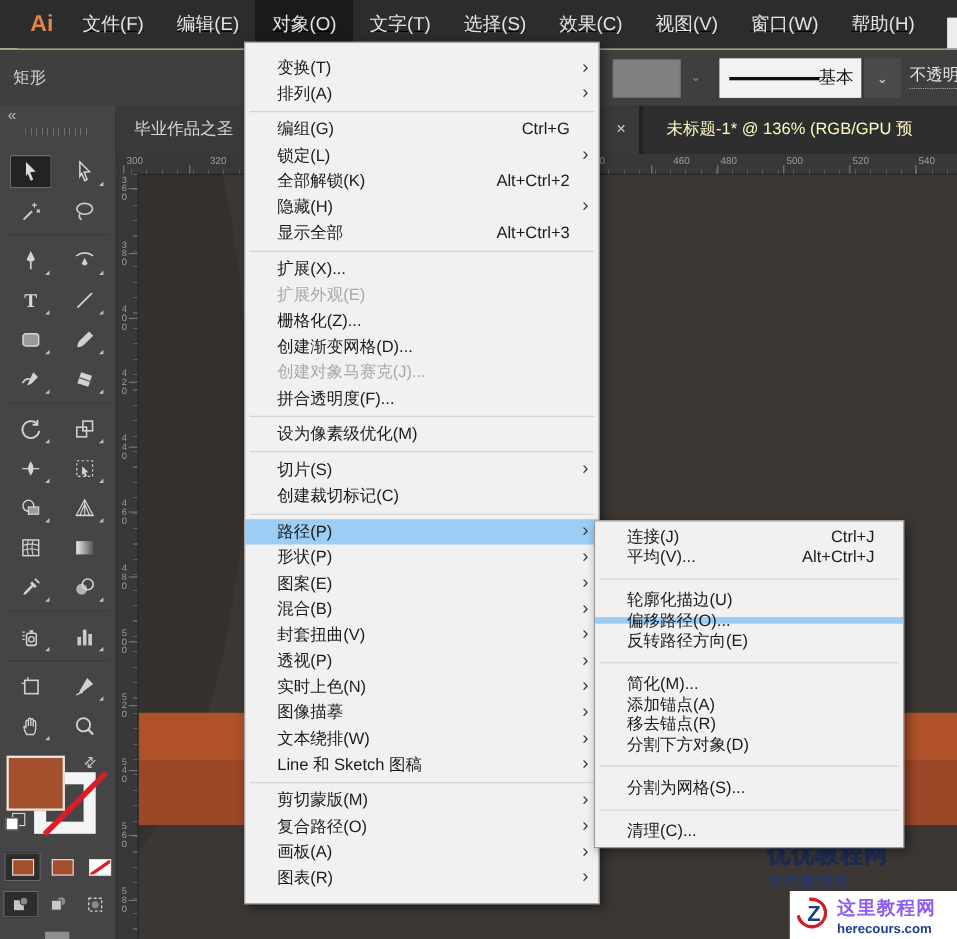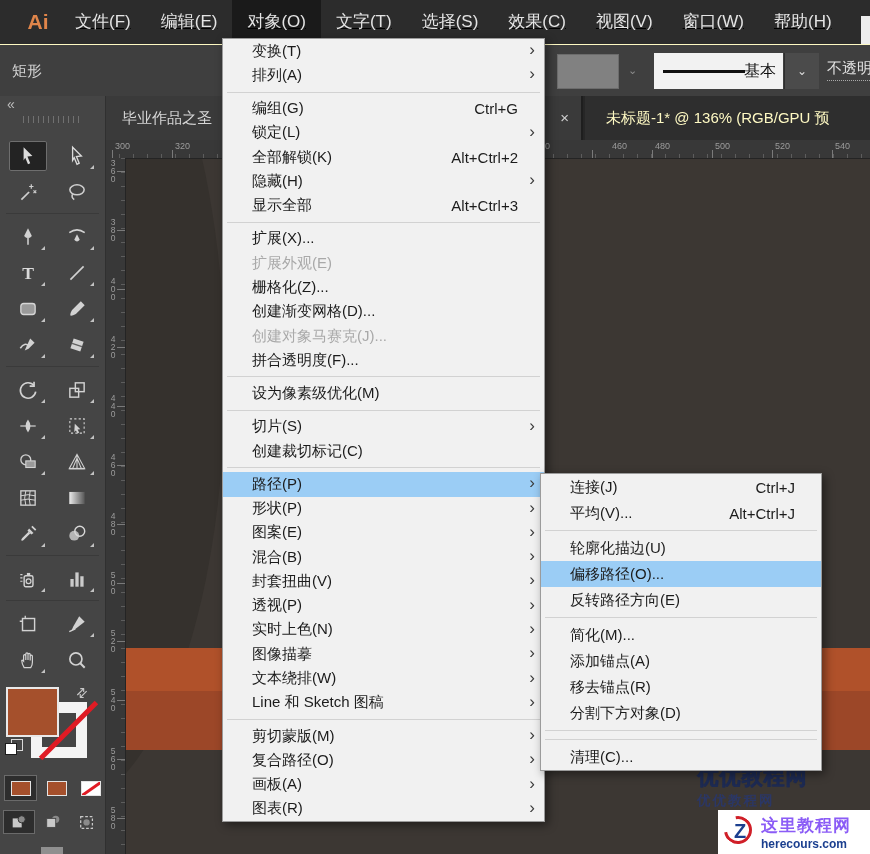--- a/index.html
+++ b/index.html
@@ -89,23 +89,23 @@
   .wm-cap{font-size:13.5px;font-weight:bold;color:#2b3765;letter-spacing:2px;margin-top:2px;}
   .corner-box{position:absolute;left:593px;top:652px;width:152px;height:44px;background:#ffffff;display:flex;align-items:center;z-index:3;}
   .cb-mark{position:relative;width:38px;height:38px;margin-left:3px;flex:none;}
   .cb-ring{position:absolute;left:3px;top:3px;width:28px;height:28px;border:3px solid #d01f28;border-radius:50%;border-left-color:transparent;transform:rotate(35deg);box-sizing:border-box;}
   .cb-z{position:absolute;left:0;top:0;width:38px;height:38px;text-align:center;line-height:36px;font-size:20px;font-weight:900;color:#1b3f8f;}
   .cb-text{display:flex;flex-direction:column;margin-left:2px;}
   .cb-title{font-size:17px;font-weight:900;color:#8b5cf6;letter-spacing:1px;text-align:center;}
   .cb-url{font-size:12px;font-weight:bold;color:#1b3f8f;}
   
   .menu{position:absolute;background:#f1f1f1;border:1px solid #9b9b9b;box-shadow:3px 3px 9px rgba(0,0,0,.45);
-        box-sizing:border-box;display:flex;flex-direction:column;padding:0 0;font-size:15px;}
+        box-sizing:border-box;display:flex;flex-direction:column;padding:11px 0;font-size:15px;}
   .obj-menu{left:222px;top:38px;width:323px;height:784px;z-index:50;}
-  .path-menu{left:540px;top:473px;width:282px;height:298px;z-index:60;}
+  .path-menu{left:540px;top:473px;width:282px;height:298px;z-index:60;gap:12px;}
   .menu-item{flex:1;display:flex;align-items:center;padding:0 26px 0 29px;color:#1b1b1b;position:relative;min-height:0;}
   .menu-item.highlight{background:var(--hl,#9bcdf5);}
   .menu-item.disabled{color:#a9a9a9;}
   .mi-label{white-space:nowrap;}
   .mi-shortcut{margin-left:auto;white-space:nowrap;}
   .mi-arrow{position:absolute;right:9px;top:50%;transform:translateY(-54%);font-size:17px;color:#3d3d3d;}
   .menu-sep{flex:none;height:9px;position:relative;}
   .menu-sep::after{content:"";position:absolute;left:4px;right:4px;top:4px;border-top:1px solid #d2d2d2;}
 </style>
 </head>
@@ -152,21 +152,21 @@
         <span class="ttl">未标题-1* @ 136% (RGB/GPU 预</span>
       </div>
     </div>
 
   <div class="ruler-corner"></div>
   <div class="hruler">
       <div class="hminor"></div>
       <div class="htick" style="left: 7px;"></div>
       <div class="hlabel" style="left: 10px;">300</div>
       <div class="htick" style="left: 67px;"></div>
-      <div class="hlabel" style="left: 70px;">320</div>
+      <div class="hlabel" style="left: 86px;">320</div>
       <div class="htick" style="left: 127px;"></div>
       <div class="hlabel" style="left: 130px;">340</div>
       <div class="htick" style="left: 187px;"></div>
       <div class="hlabel" style="left: 190px;">360</div>
       <div class="htick" style="left: 247px;"></div>
       <div class="hlabel" style="left: 250px;">380</div>
       <div class="htick" style="left: 307px;"></div>
       <div class="hlabel" style="left: 310px;">400</div>
       <div class="htick" style="left: 367px;"></div>
       <div class="hlabel" style="left: 370px;">420</div>
@@ -691,20 +691,24 @@
       </div>
       <div class="menu-item">
         <span class="mi-label">移去锚点(R)</span>
         <span class="mi-shortcut"></span>
       </div>
       <div class="menu-item">
         <span class="mi-label">分割下方对象(D)</span>
         <span class="mi-shortcut"></span>
       </div>
       <div class="menu-sep"></div>
+      <div class="menu-item">
+        <span class="mi-label">分割为网格(S)...</span>
+        <span class="mi-shortcut"></span>
+      </div>
       <div class="menu-sep"></div>
       <div class="menu-item">
         <span class="mi-label">清理(C)...</span>
         <span class="mi-shortcut"></span>
       </div>
     </div>
 
 </div>
 
 </body></html>

